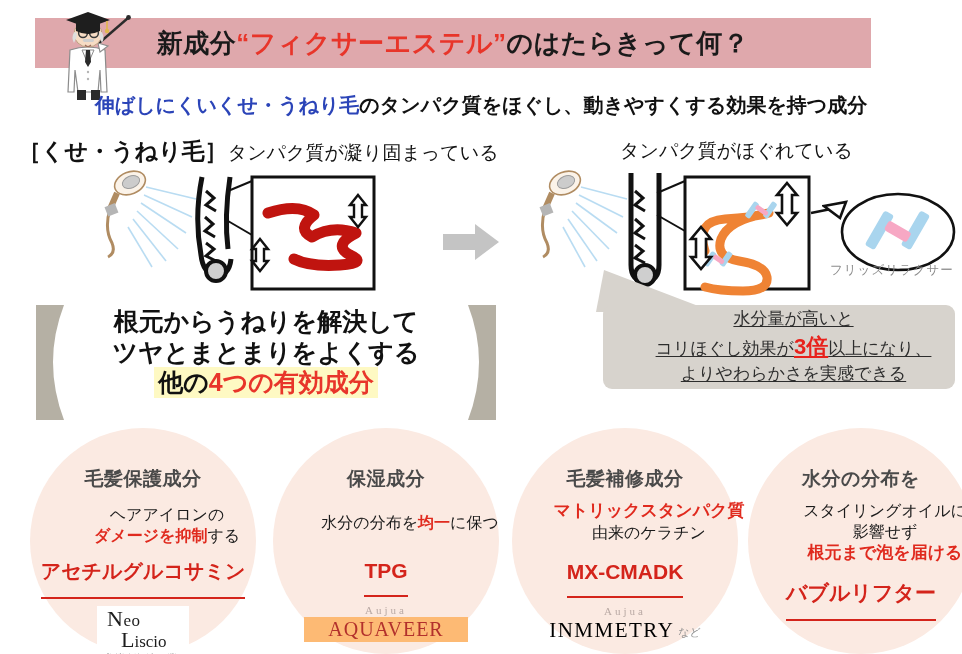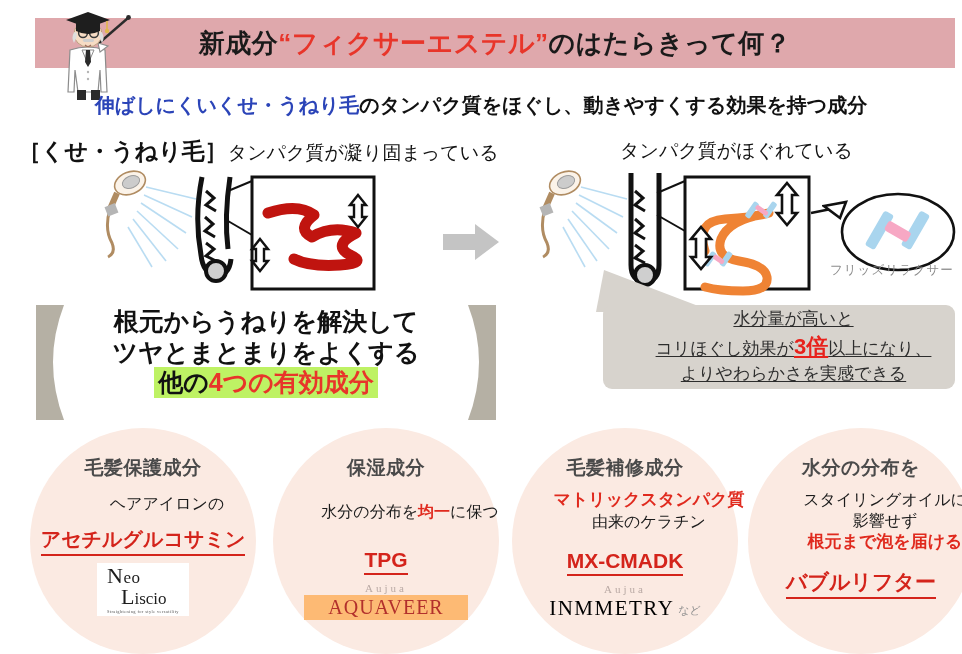--- a/index.html
+++ b/index.html
@@ -6,21 +6,21 @@
   body{
     width:962px;height:654px;
     background:#ffffff;
     font-family:"Liberation Sans","DejaVu Sans",sans-serif;
     overflow:hidden;position:relative;
   }
   .root{position:relative;width:962px;height:654px;}
 
   
   .banner{
-    position:absolute;left:35px;top:18px;width:920px;height:50px;
+    position:absolute;left:35px;top:18px;width:836px;height:50px;
     background:#dfa8ac;
     display:flex;align-items:center;justify-content:center;
   }
   .banner-text{
     font-size:26px;font-weight:bold;color:#1a1a1a;letter-spacing:0.5px;
     white-space:nowrap;
   }
   .banner-text .hl{color:#e8352a;}
 
   
@@ -58,21 +58,21 @@
   
   .panel-left{position:absolute;left:36px;top:305px;width:460px;height:115px;}
   .brkt{position:absolute;top:0;width:28px;height:115px;}
   .brkt svg{display:block;}
   .panel-left-text{
     position:absolute;left:44px;top:1px;width:372px;
     text-align:center;color:#111;line-height:1.22;
   }
   .pl-l1,.pl-l2{font-size:25px;font-weight:bold;}
   .pl-l3{font-size:25px;font-weight:bold;}
-  .pl-l3 .hiwrap{background:#bef264;padding:0 4px;display:inline-block;}
+  .pl-l3 .hiwrap{background:#fef9c3;padding:0 4px;display:inline-block;}
   .pl-l3 .red{color:#e8352a;}
 
   
   .panel-right{
     position:absolute;left:603px;top:305px;width:352px;height:84px;
     background:#d7d3cd;border-radius:9px;
   }
   .panel-right-tail{position:absolute;left:596px;top:268px;width:120px;height:48px;}
   .panel-right-text{
     position:absolute;left:603px;top:307px;width:352px;text-align:center;
@@ -87,32 +87,32 @@
   .circ{
     position:absolute;top:0;width:226px;height:226px;border-radius:50%;
     background:#fbeae2;
     display:flex;flex-direction:column;align-items:center;
   }
   .circ.c1{left:30px;}
   .circ.c2{left:273px;}
   .circ.c3{left:512px;}
   .circ.c4{left:748px;}
   .c-head{
-    margin-top:27px;font-size:19px;font-weight:bold;color:#4a4a4a;
+    margin-top:38px;font-size:19px;font-weight:bold;color:#4a4a4a;
     white-space:nowrap;letter-spacing:0.5px;
   }
   .c-body{
     margin-top:12px;font-size:16px;color:#1b1b1b;text-align:center;
     line-height:1.32;white-space:nowrap;margin-left:48px;
   }
   .c-body .red{color:#e02a1e;font-weight:bold;}
   .c-body .red-b{color:#e02a1e;font-weight:bold;font-size:17px;}
   .c-name{
     margin-top:12px;font-size:21px;font-weight:bold;color:#d4241b;
-    border-bottom:2px solid #d4241b;padding-bottom:1px;white-space:nowrap;
+    border-bottom:2px solid #d4241b;padding-bottom:12px;white-space:nowrap;
   }
   .c-name.small{font-size:20px;}
   .c-logo{margin-top:7px;display:flex;flex-direction:column;align-items:center;}
 
   
   .logo-neo{
     background:#ffffff;padding:3px 10px 2px 10px;text-align:left;
     font-family:"Liberation Serif","DejaVu Serif",serif;color:#1d1d1d;
     line-height:0.95;
   }
@@ -349,20 +349,21 @@
     <span class="pr-line"><span class="u">コリほぐし効果が</span><span class="u red">3倍</span><span class="u">以上になり、</span></span>
     <span class="pr-line"><span class="u">よりやわらかさを実感できる</span></span>
   </div>
 
   <div class="circles">
 
     <div class="circ c1">
       <div class="c-head">毛髪保護成分</div>
       <div class="c-body">
         <div><span>ヘアアイロンの</span></div>
+        <div><span class="red">ダメージを抑制</span><span>する</span></div>
       </div>
       <div class="c-name small">アセチルグルコサミン</div>
       <div class="c-logo">
         <div class="logo-neo">
           <div class="l1"><span class="big">N</span>eo</div>
           <div class="l2"><span class="big">L</span>iscio</div>
           <div class="tag">Straightening for style versatility</div>
         </div>
       </div>
     </div>

